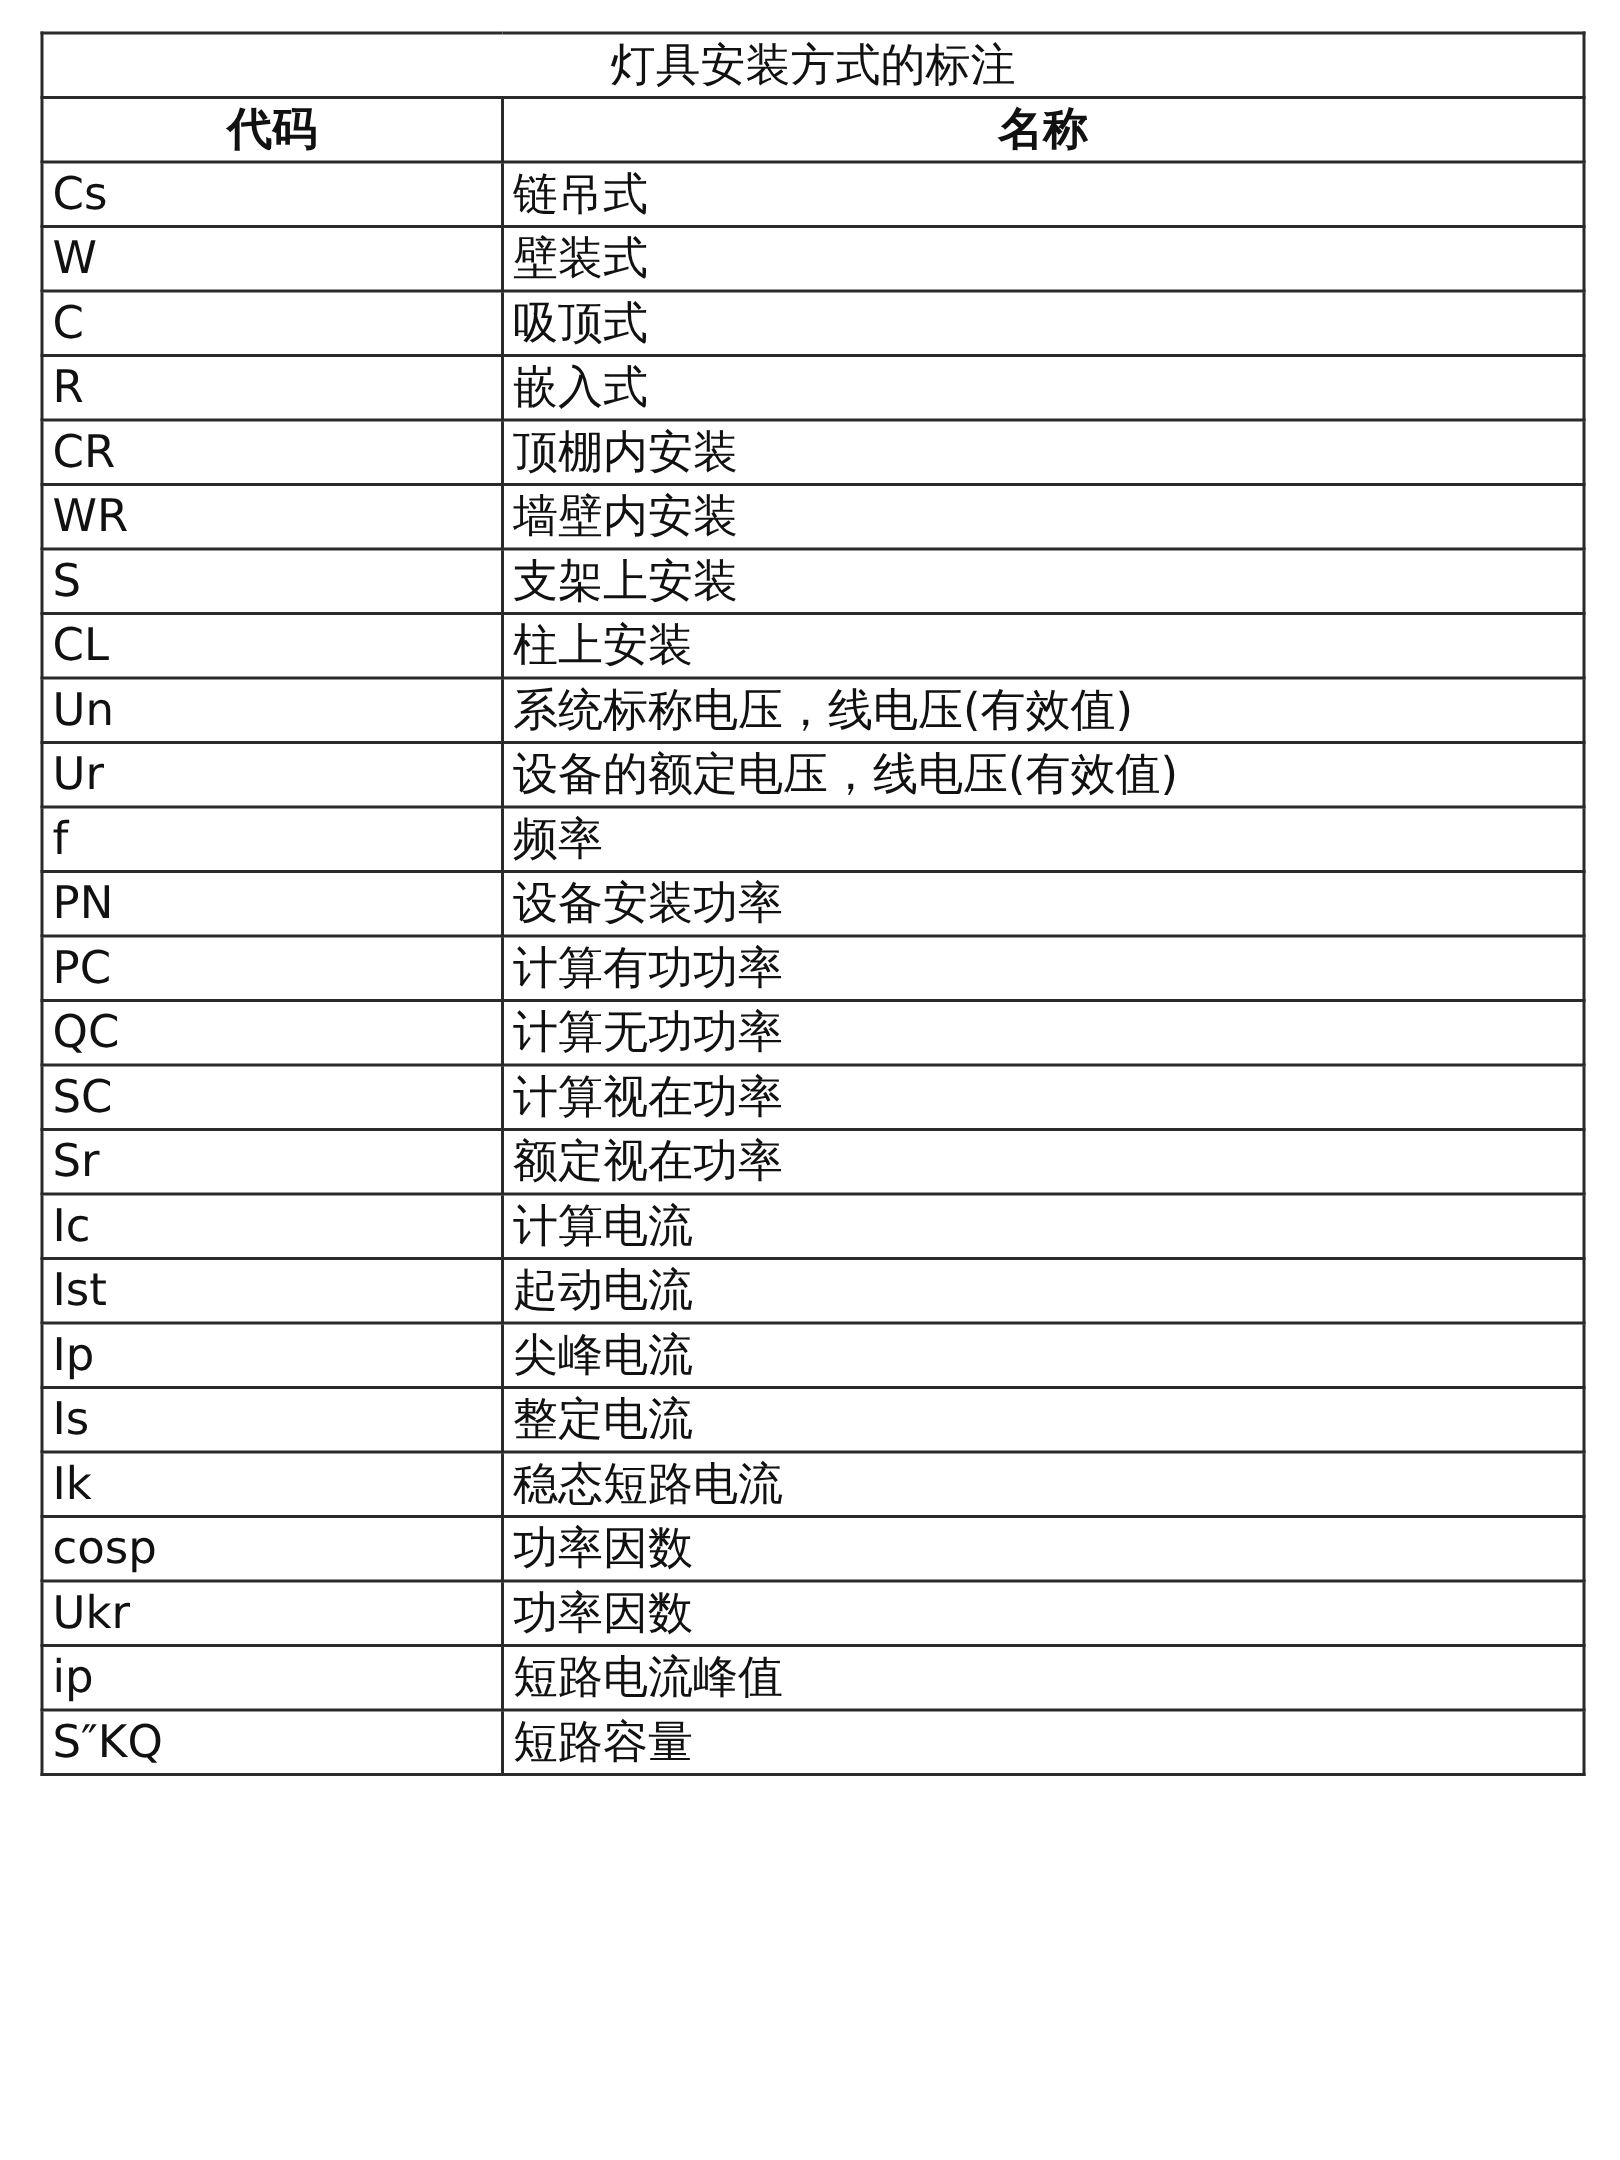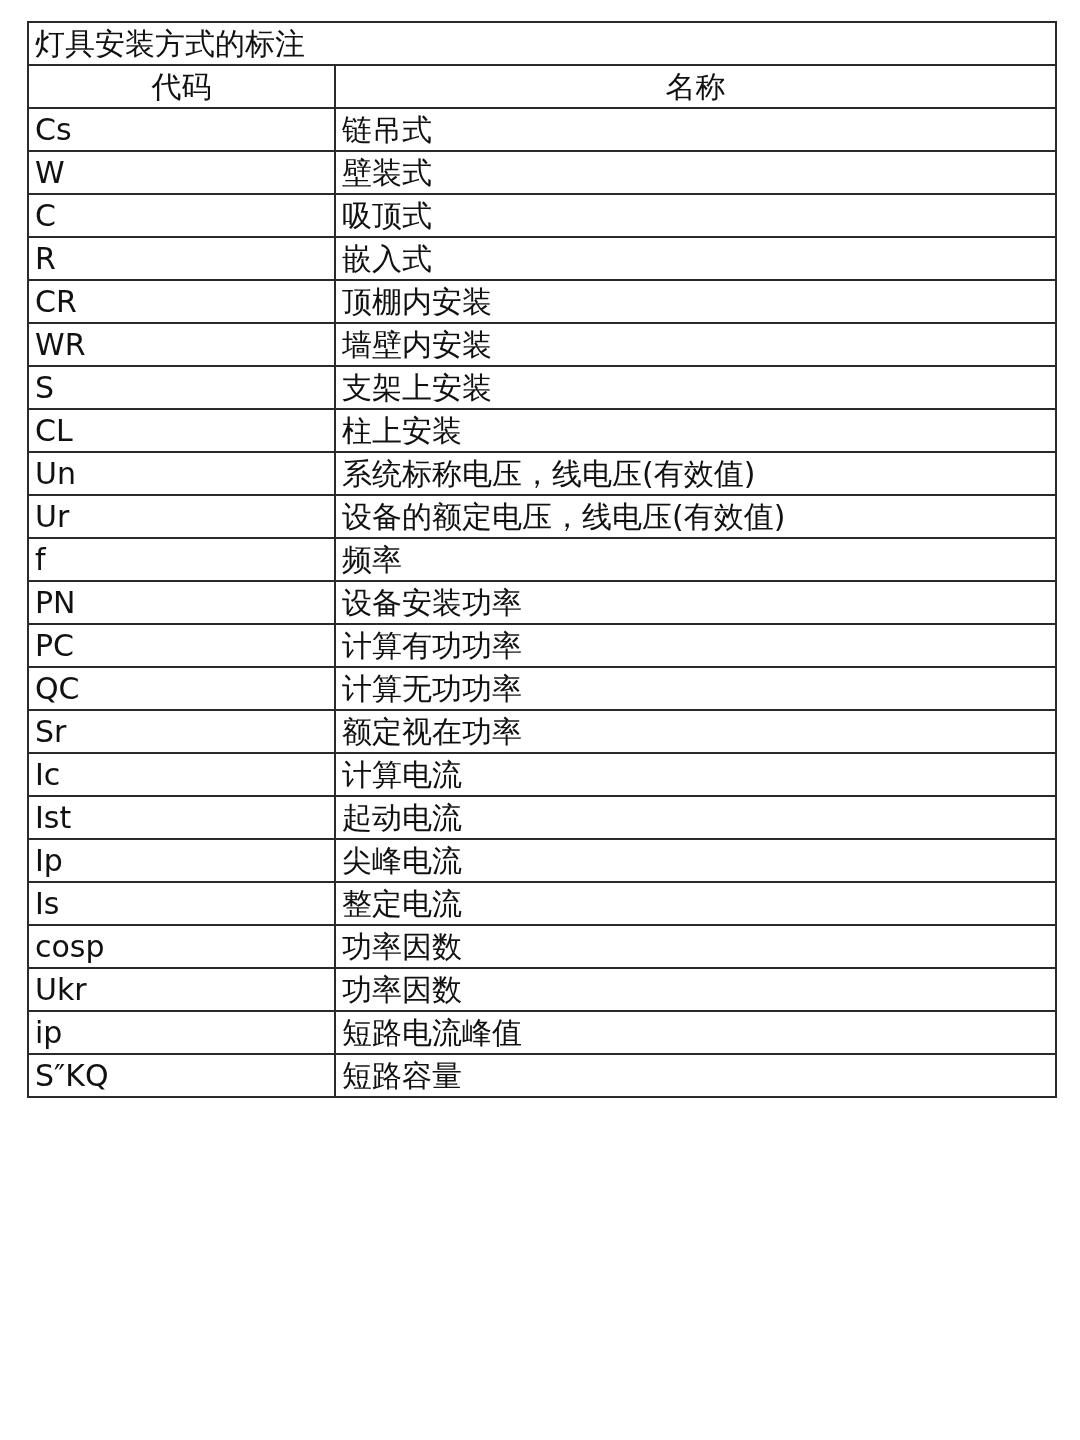--- a/index.html
+++ b/index.html
@@ -3,22 +3,22 @@
 <meta charset="utf-8">
 <style>
   html, body { margin: 0; padding: 0; background: #ffffff; }
   body { width: 1080px; height: 1440px; position: relative; overflow: hidden;
          font-family: "DejaVu Sans", "Liberation Sans", sans-serif; color: #111; }
   table { position: absolute; left: 27px; top: 21px; width: 1028px;
           border-collapse: collapse; table-layout: fixed; }
   td, th { border: 2px solid #2a2a2a; height: 41px; padding: 0 6px;
            font-size: 30px; font-weight: normal; line-height: 41px;
            white-space: nowrap; overflow: hidden; }
-  .title { text-align: left; border-radius: 13px; }
-  .hdr { text-align: center; }
+  .title { text-align: center; border-radius: 13px; }
+  .hdr { text-align: center; font-weight: bold; }
   col.c1 { width: 307px; }
   col.c2 { width: 721px; }
 </style>
 </head>
 <body>
 
 <table>
   <colgroup>
       <col class="c1">
       <col class="c2">
@@ -83,38 +83,46 @@
       </tr>
       <tr>
         <td>PC</td>
         <td>计算有功功率</td>
       </tr>
       <tr>
         <td>QC</td>
         <td>计算无功功率</td>
       </tr>
       <tr>
+        <td>SC</td>
+        <td>计算视在功率</td>
+      </tr>
+      <tr>
         <td>Sr</td>
         <td>额定视在功率</td>
       </tr>
       <tr>
         <td>Ic</td>
         <td>计算电流</td>
       </tr>
       <tr>
         <td>Ist</td>
         <td>起动电流</td>
       </tr>
       <tr>
         <td>Ip</td>
         <td>尖峰电流</td>
       </tr>
       <tr>
         <td>Is</td>
         <td>整定电流</td>
+      </tr>
+      <tr>
+        <td>Ik</td>
+        <td>稳态短路电流</td>
       </tr>
       <tr>
         <td>cosp</td>
         <td>功率因数</td>
       </tr>
       <tr>
         <td>Ukr</td>
         <td>功率因数</td>
       </tr>
       <tr>

